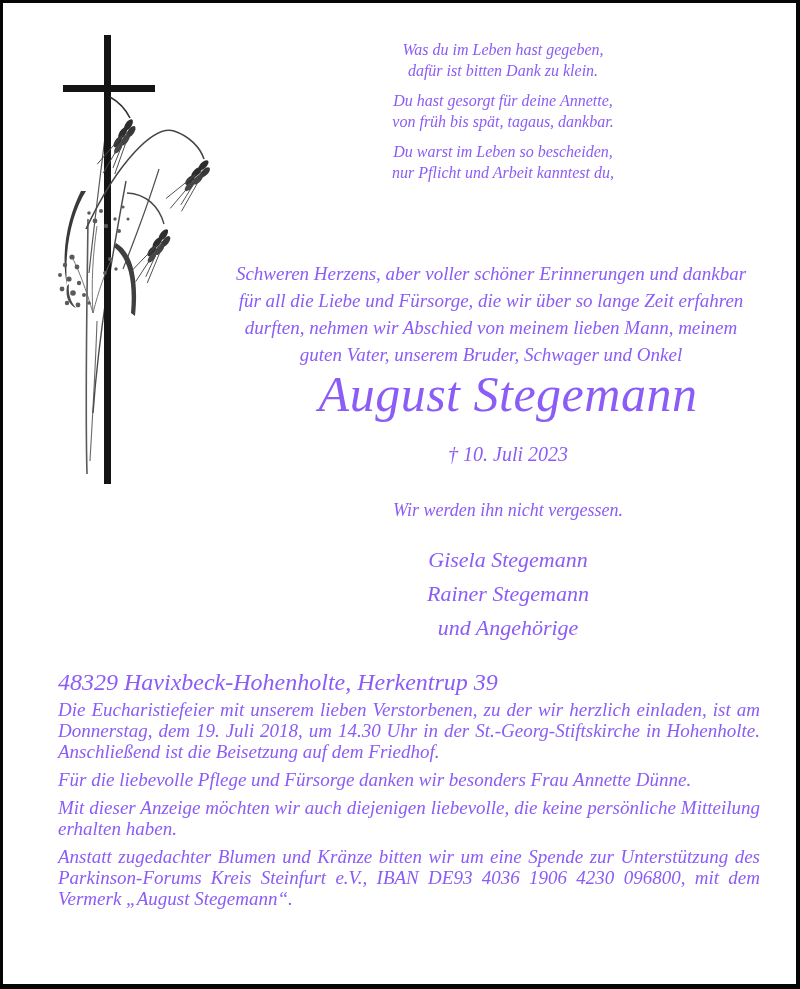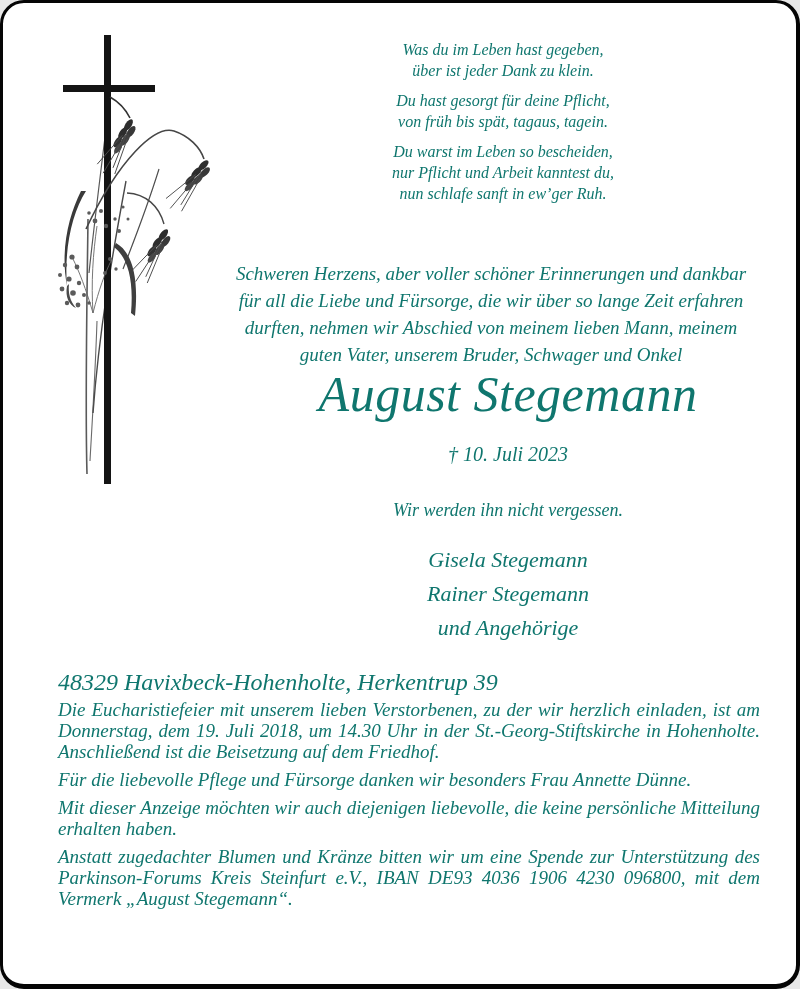--- a/index.html
+++ b/index.html
@@ -9,22 +9,21 @@
     height: 989px;
     margin: 0 auto;
     background: #ffffff;
     border-style: solid;
     border-color: #050505;
     border-width: 3px 4px 5px 3px;
     box-sizing: border-box;
     overflow: hidden;
     font-family: "Liberation Serif", "DejaVu Serif", serif;
     font-style: italic;
-    color: #0f766e;
-    border-radius: 24px;
+    color: #8b5cf6;
   }
   .abs { position: absolute; }
 
   
   .art { left: 28px; top: 18px; width: 232px; height: 472px; }
 
   
   .poem { left: 330px; top: 36px; width: 340px; text-align: center; font-size: 16px; line-height: 21px; }
   .stanza { margin-bottom: 9px; }
 
@@ -111,30 +110,29 @@
           <circle cx="74" cy="252" r="1.9"></circle>
         <circle cx="92" cy="186" r="1.6"></circle>
           <circle cx="97" cy="198" r="1.5"></circle>
       </g>
     </svg>
   </div>
 
   <div class="abs poem">
     <div class="stanza">
       <div>Was du im Leben hast gegeben,</div>
-      <div>über ist jeder Dank zu klein.</div>
+      <div>dafür ist bitten Dank zu klein.</div>
     </div>
     <div class="stanza">
-      <div>Du hast gesorgt für deine Pflicht,</div>
-      <div>von früh bis spät, tagaus, tagein.</div>
+      <div>Du hast gesorgt für deine Annette,</div>
+      <div>von früh bis spät, tagaus, dankbar.</div>
     </div>
     <div class="stanza">
       <div>Du warst im Leben so bescheiden,</div>
       <div>nur Pflicht und Arbeit kanntest du,</div>
-      <div>nun schlafe sanft in ew’ger Ruh.</div>
     </div>
   </div>
 
   <div class="abs intro">Schweren Herzens, aber voller schöner Erinnerungen und dankbar für all die Liebe und Fürsorge, die wir über so lange Zeit erfahren durften, nehmen wir Abschied von meinem lieben Mann, meinem guten Vater, unserem Bruder, Schwager und Onkel</div>
 
   <div class="abs name">August Stegemann</div>
 
   <div class="abs dates">
     <span>† 10. Juli 2023</span>
   </div>

